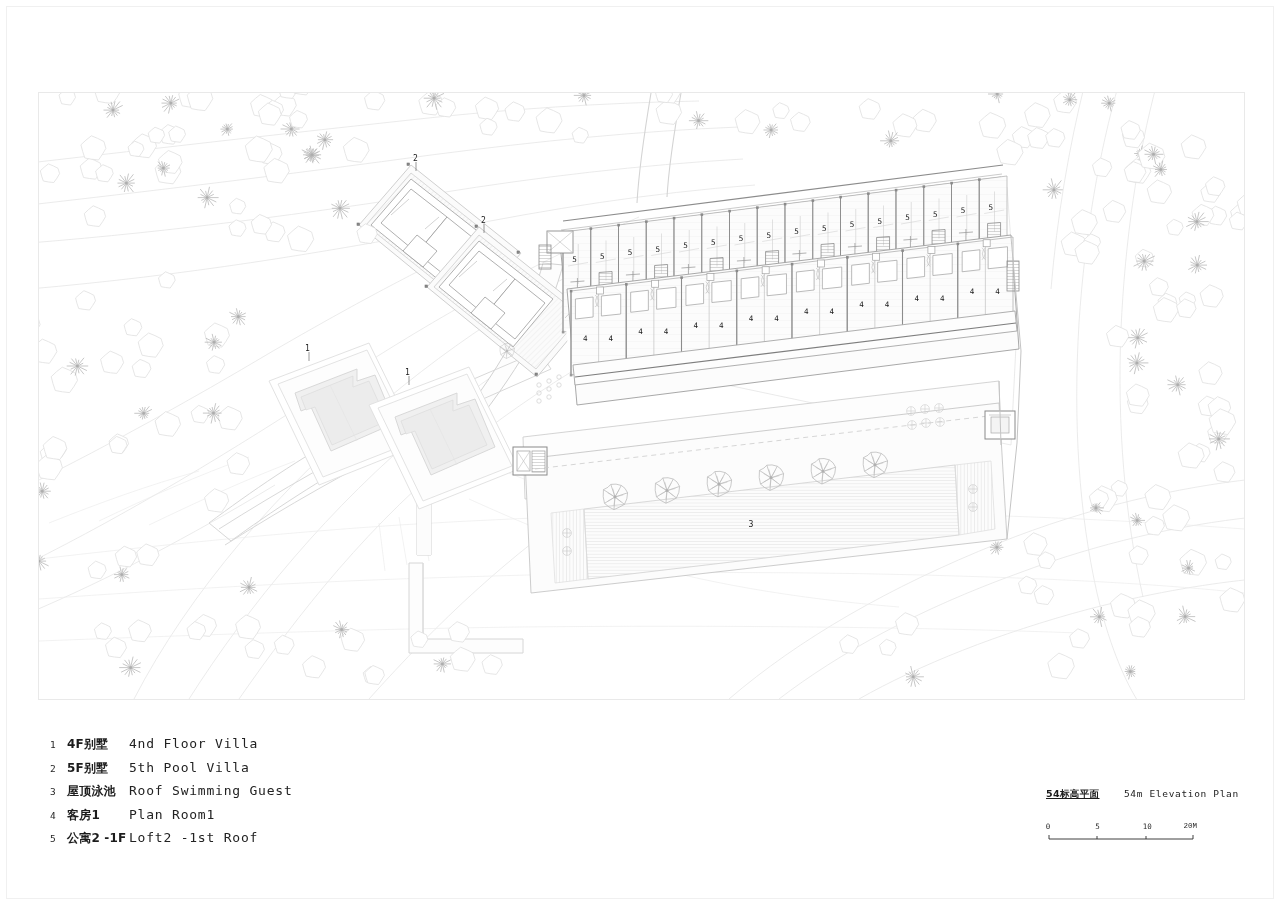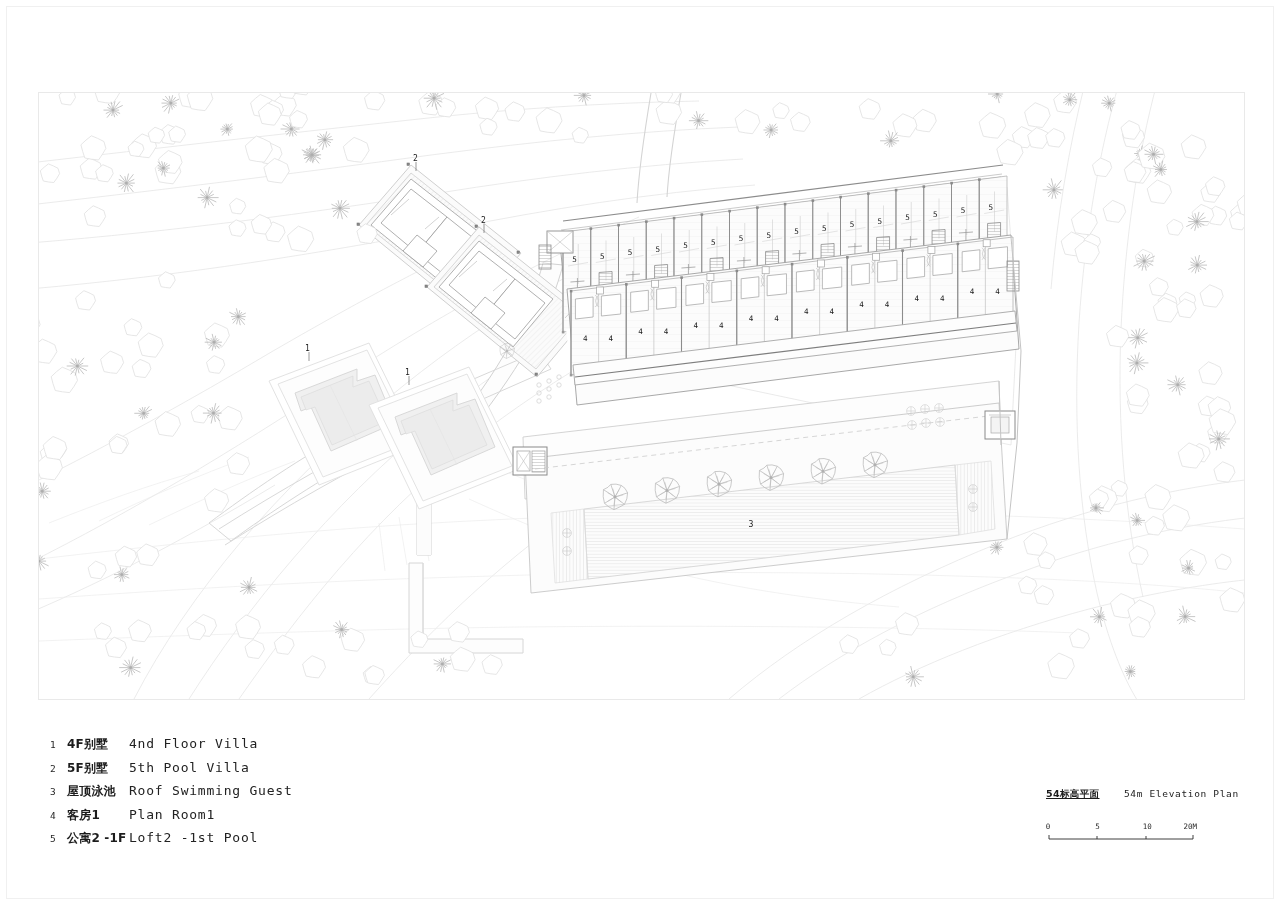--- a/index.html
+++ b/index.html
@@ -105,21 +105,21 @@
     height: 22px;
   }
   .scale-label {
     position: absolute;
     top: 0;
     font-size: 7.5px;
     color: #2a2a2a;
     transform: translateX(-50%);
     white-space: nowrap;
   }
-  .scale-label.end { transform: translateX(-78%); }
+  .scale-label.end { transform: translateX(-78%); font-family: Liberation Mono, monospace; }
 </style>
 </head>
 <body>
 
 <div id="sheet">
 
   <div id="sheet-border"></div>
 
   <div id="plan-frame">
     <svg id="plan-svg" width="1205" height="606" viewBox="0 0 1205 606" xmlns="http://www.w3.org/2000/svg">
@@ -1017,21 +1017,21 @@
       <span class="legend-en">Roof Swimming Guest</span>
     </div>
     <div class="legend-row">
       <span class="legend-num">4</span>
       <span class="legend-cn">客房1</span>
       <span class="legend-en">Plan Room1</span>
     </div>
     <div class="legend-row">
       <span class="legend-num">5</span>
       <span class="legend-cn">公寓2 -1F</span>
-      <span class="legend-en">Loft2 -1st Pool</span>
+      <span class="legend-en">Loft2 -1st Roof</span>
     </div>
   </div>
 
   <div id="title-block">
     <div id="plan-title">
       <span class="cn">54标高平面</span>
       <span>&nbsp;&nbsp;</span>
       <span class="en">54m Elevation Plan</span>
     </div>
   </div>

